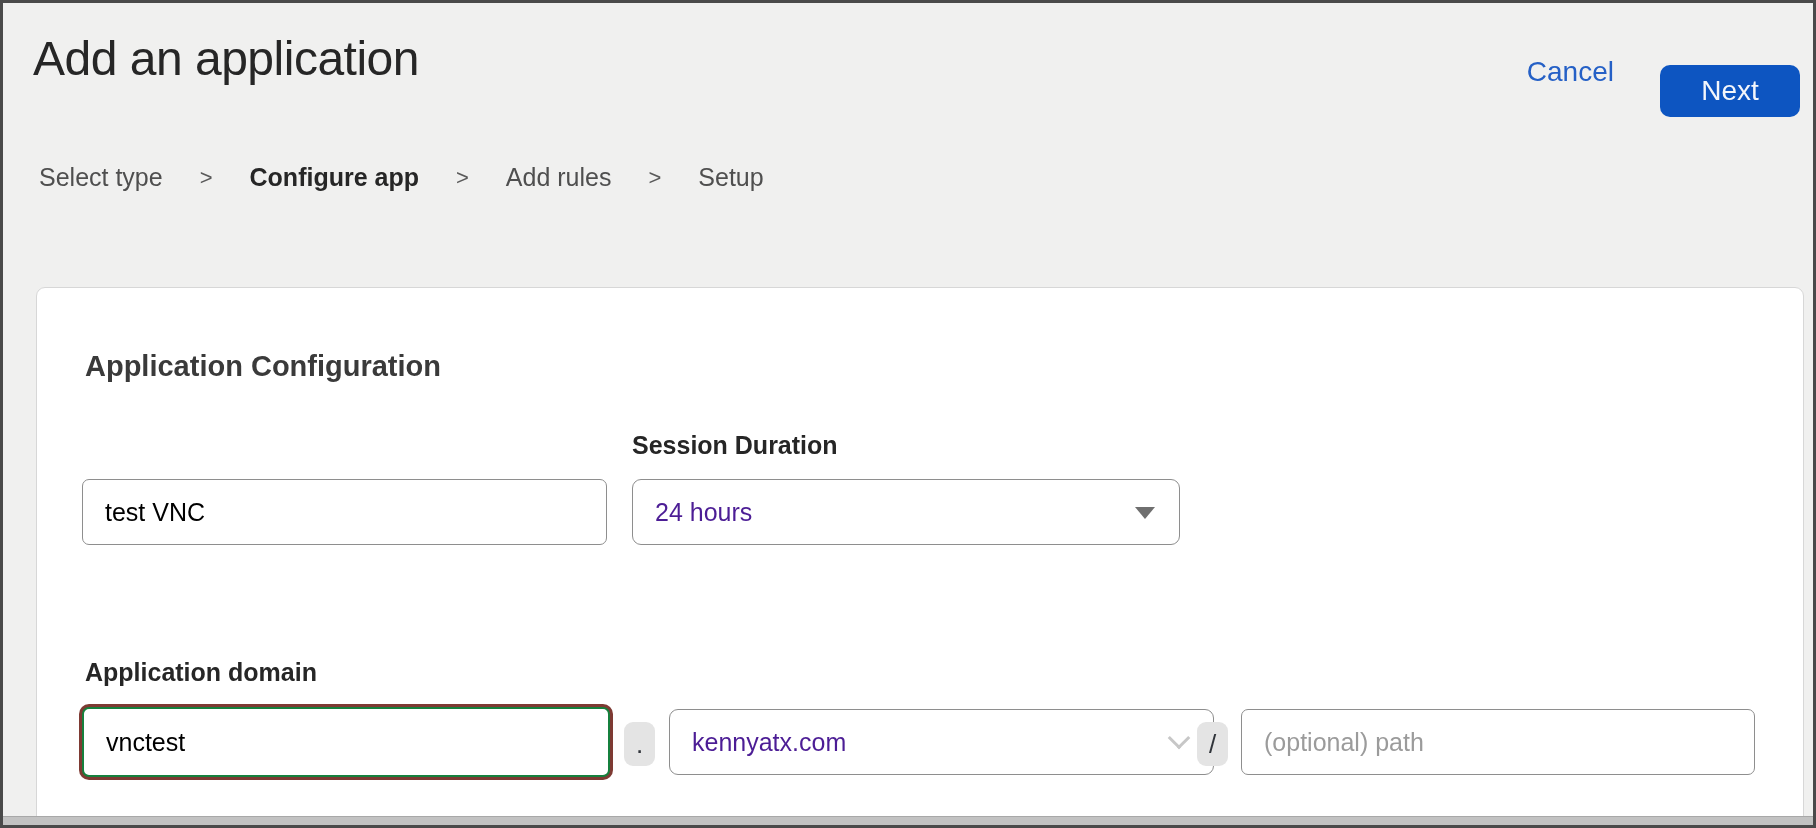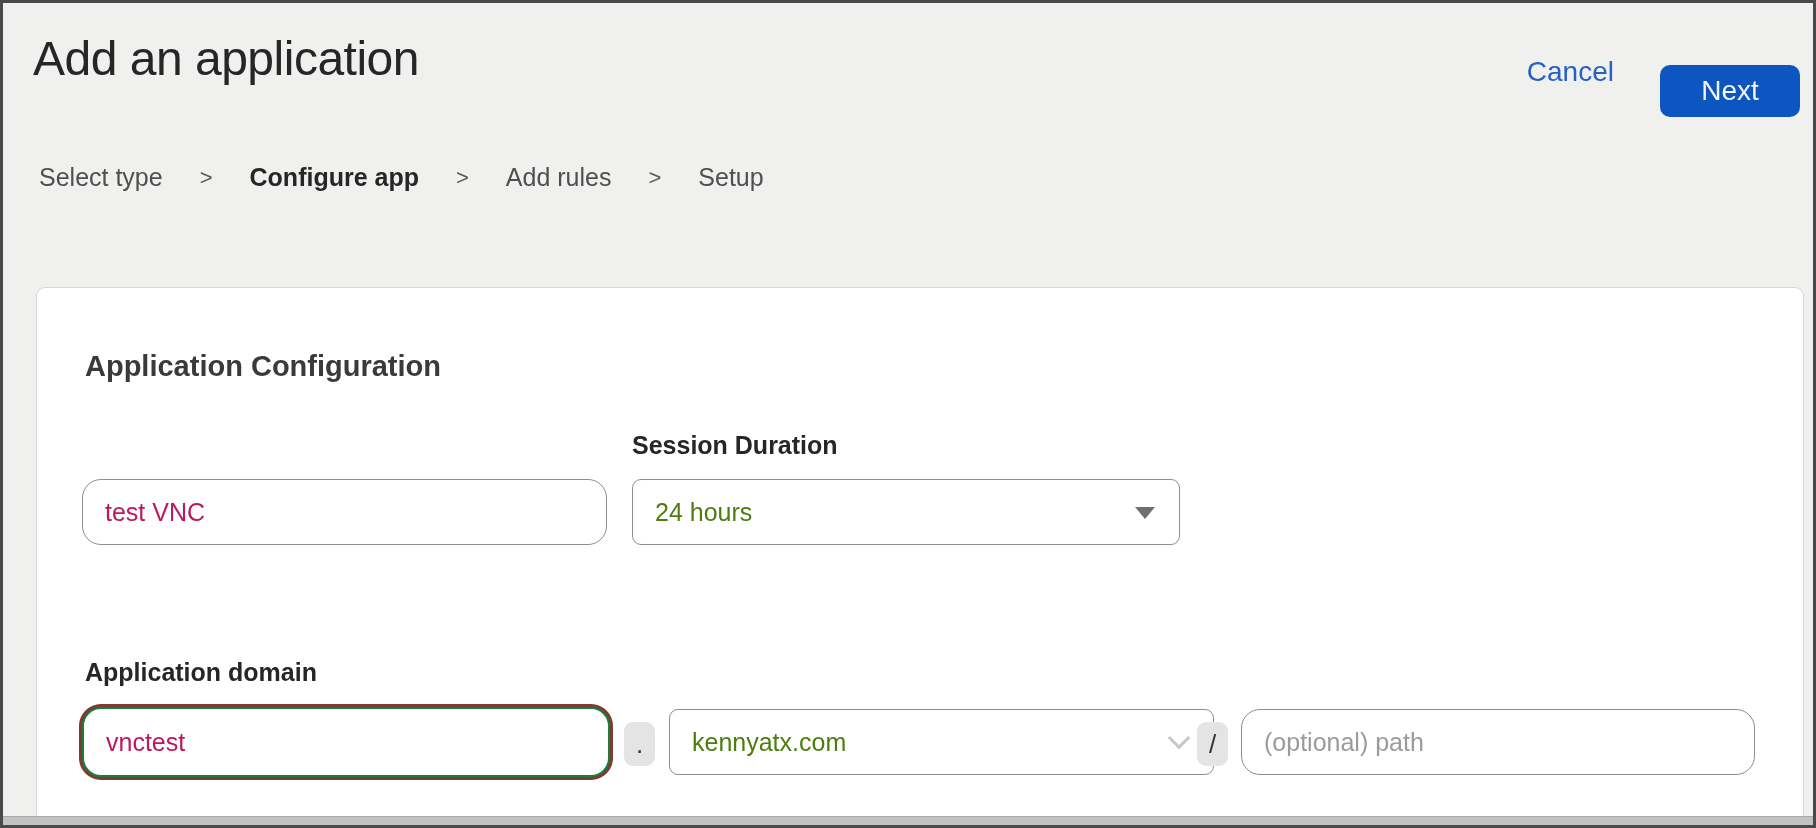--- a/index.html
+++ b/index.html
@@ -90,43 +90,43 @@
     color: #262626;
   }
   .label-app-name   { left: 48px;  top: 143px; }
   .label-session    { left: 595px; top: 143px; }
   .label-app-domain { left: 48px;  top: 370px; text-align: right; }
 
   .text-input {
     position: absolute;
     height: 66px;
     border: 1px solid #8e8e8e;
-    border-radius: 19px;
+    border-radius: 7px;
     background: #fff;
     font-family: inherit;
     font-size: 25px;
-    color: #be185d;
+    color: #000000;
     padding: 12px 22px;
     outline: none;
   }
   .text-input::placeholder { color: #9b9b9b; }
 
   .input-app-name { left: 45px; top: 191px; width: 525px; }
 
   .select-box {
     position: absolute;
     height: 66px;
     border: 1px solid #8e8e8e;
     border-radius: 9px;
     background: #fff;
     display: flex;
     align-items: center;
     padding: 0 22px;
     font-size: 25px;
-    color: #4d7c0f;
+    color: #4c1d95;
     cursor: pointer;
   }
   .select-session { left: 595px; top: 191px; width: 548px; }
   .select-domain  { left: 632px; top: 421px; width: 545px; }
 
   .triangle-down {
     position: absolute;
     right: 24px; top: 50%;
     margin-top: -5px;
     width: 0; height: 0;

